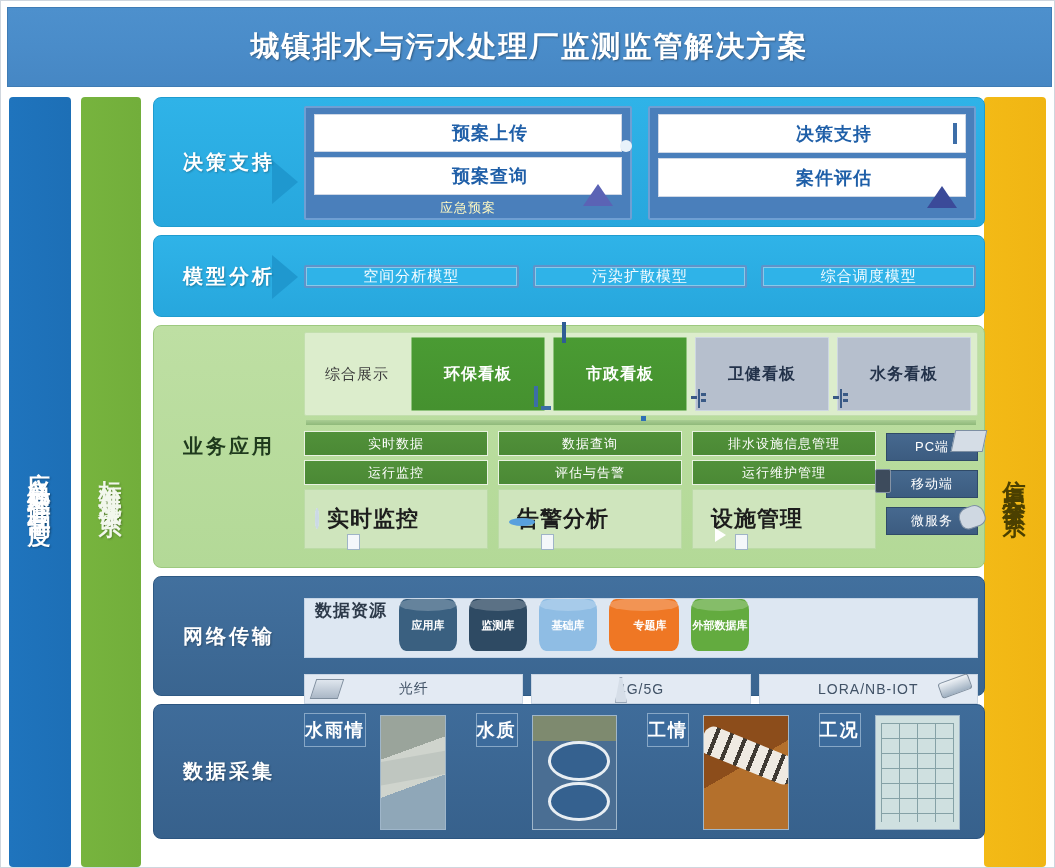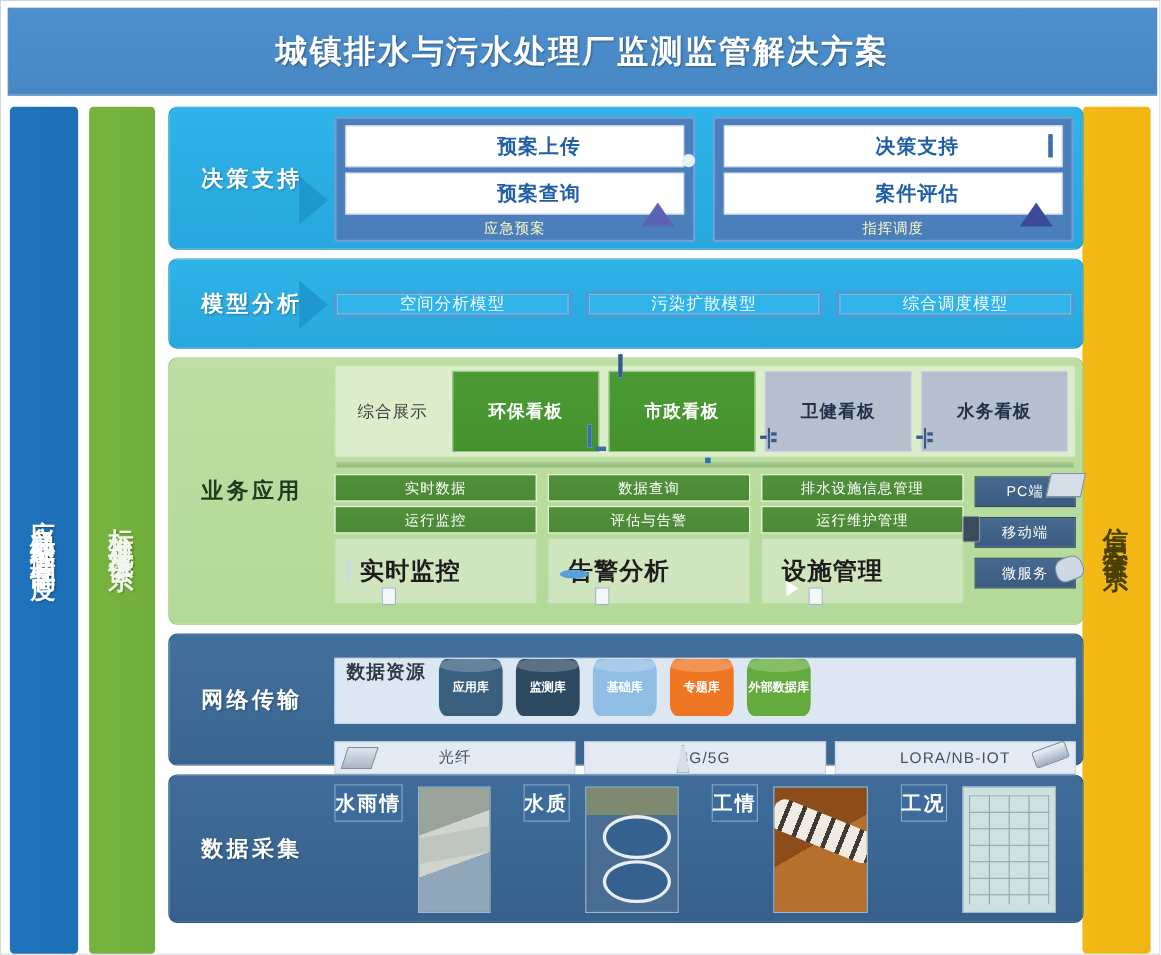--- a/index.html
+++ b/index.html
@@ -225,21 +225,20 @@
 
         <div class="dss-group">
           <div class="dss-row">
             <span class="lbl">决策支持</span>
             <span class="ico"><span class="ic-grid"></span></span>
           </div>
           <div class="dss-row">
             <span class="lbl">案件评估</span>
             <span class="ico"><span class="ic-pyramid dark"></span></span>
           </div>
-          <div class="dss-cap">指挥调度</div>
         </div>
 
       </div>
     </div>
 
     <div class="band band2">
       <div class="band-label light">模型分析</div>
       <div class="arrow"></div>
       <div class="model-list">
         <div class="model-box">空间分析模型</div>
@@ -330,21 +329,21 @@
     </div>
 
     <div class="band band4">
       <div class="band-label light">网络传输</div>
       <div class="net-inner">
         <div class="net-top">
           <div class="cap">数据资源</div>
           <div class="cyl" style="background:#3a6080;">应用库</div>
           <div class="cyl" style="background:#2e4a63;">监测库</div>
           <div class="cyl" style="background:#8fbde4;">基础库</div>
-          <div class="cyl" style="background:#ef7724;">专题库</div>
+          <div class="cyl" style="background:#ef7724;padding-left:12px;">专题库</div>
           <div class="cyl" style="background:#63ab3f;">外部数据库</div>
         </div>
         <div class="net-bottom">
           <div class="chan">
             <span class="ic-fiber"></span>
             <span>光纤</span>
           </div>
           <div class="chan">
             <span class="ic-tower"></span>
             <span>4G/5G</span>

